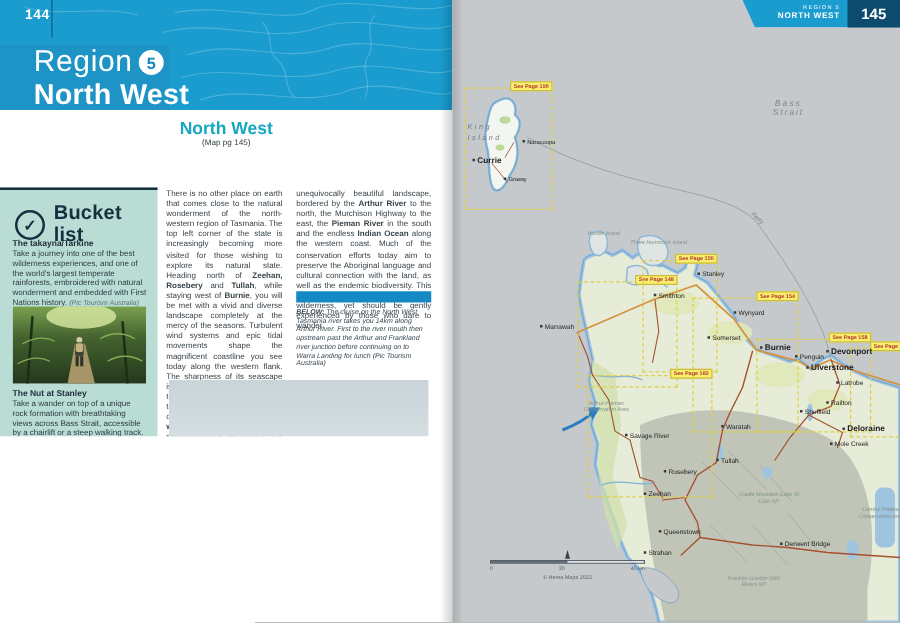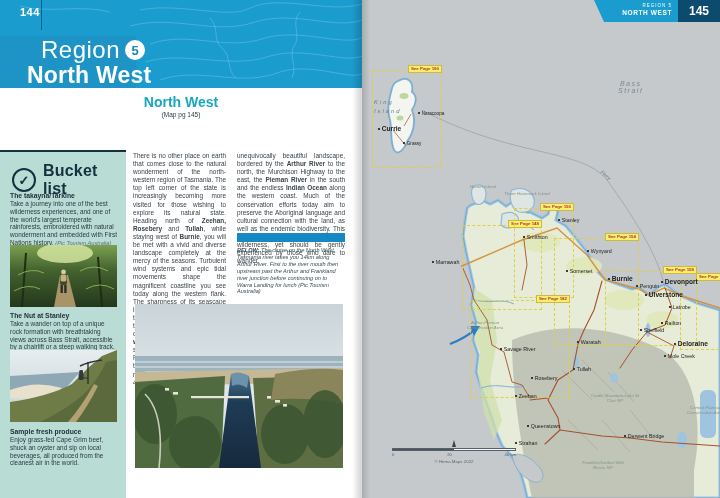--- a/index.html
+++ b/index.html
@@ -1,28 +1,28 @@
 <!DOCTYPE html>
 <html><head>
 <meta charset="utf-8">
 <style>
   html,body{margin:0;padding:0;background:#888;}
   *{box-sizing:border-box;}
   #spread{position:relative;width:720px;height:498px;overflow:hidden;background:#fff;
     font-family:"Liberation Sans",sans-serif;color:#222;}
   
-  #page-left{position:absolute;left:0;top:0;width:362px;height:498px;background:#fff;overflow:hidden;}
+  #page-left{position:absolute;left:0;top:0;width:362px;height:349px;background:#fff;overflow:hidden;}
   .header-band{position:absolute;left:0;top:0;width:362px;height:88px;background:#1a9ccf;overflow:hidden;}
   .header-band svg{position:absolute;left:0;top:0;}
   .pageno-left{position:absolute;left:20px;top:6px;color:#fff;font-weight:bold;font-size:11px;letter-spacing:.5px;}
   .hdr-rule{position:absolute;left:41px;top:0;width:1px;height:30px;background:rgba(6,50,80,.55);}
   .title-panel{position:absolute;left:0;top:36px;width:136px;height:52px;background:#1e93c6;}
   .title-block{position:absolute;left:27px;top:38px;color:#fff;line-height:1;}
   .title-row{display:flex;align-items:center;gap:5px;}
-  .title-region{font-size:24px;font-weight:400;letter-spacing:.5px;margin-left:14px;}
+  .title-region{font-size:24px;font-weight:400;letter-spacing:.5px;}
   .title-badge{width:20px;height:20px;border-radius:50%;background:#fff;color:#1587bd;font-weight:800;
     font-size:13px;display:flex;align-items:center;justify-content:center;}
   .title-name{font-size:23px;font-weight:800;letter-spacing:.2px;margin-top:2px;}
   .section-head{position:absolute;left:0;top:94px;width:362px;text-align:center;}
   .section-title{color:#18a7c0;font-weight:800;font-size:14px;}
   .section-sub{color:#2c3a42;font-size:6.5px;margin-top:1px;}
   .section-intro{position:absolute;left:40px;top:121px;width:282px;text-align:center;
     font-size:8px;line-height:9.5px;color:#1d2c38;font-weight:bold;}
   
   .sidebar{position:absolute;left:0;top:150px;width:126px;height:348px;background:#b9dcd5;border-top:2px solid #16303f;}

